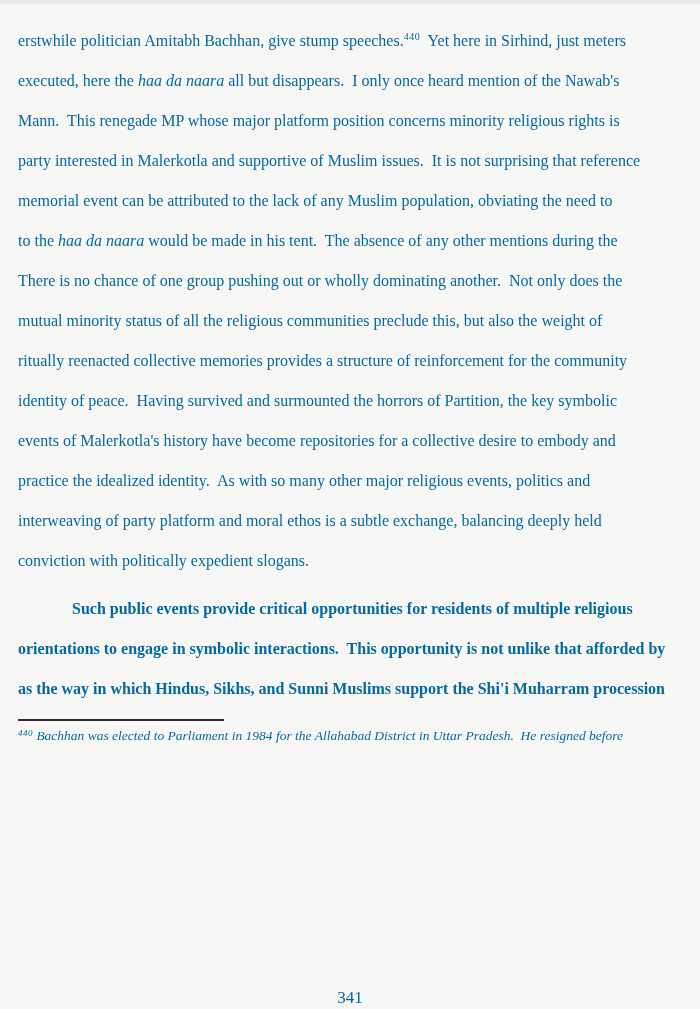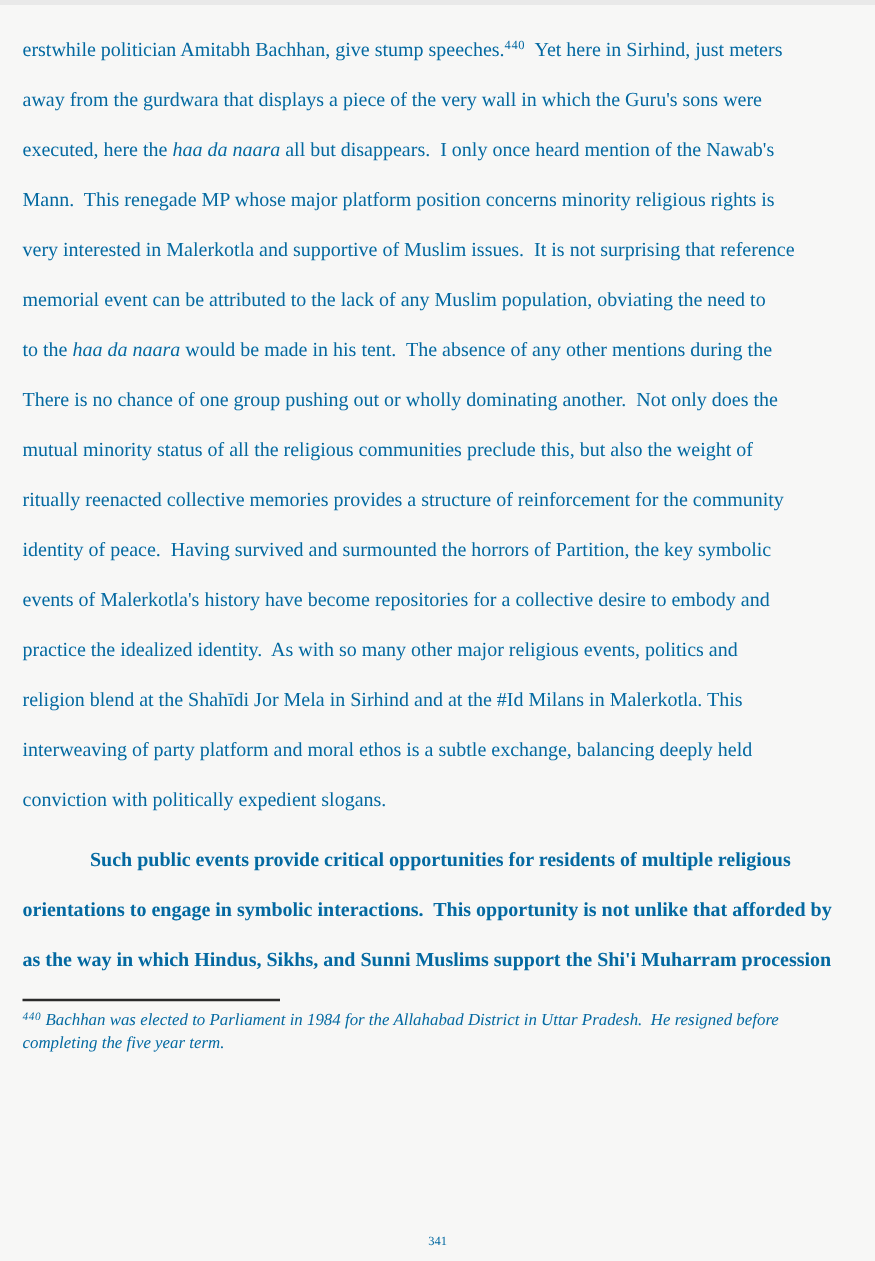--- a/index.html
+++ b/index.html
@@ -43,55 +43,52 @@
     line-height: 17.5px;
   }
   .fn-line { white-space: pre; font-style: italic; }
   .fn-text .sup { font-size: 9px; vertical-align: 4px; }
   .page-footer {
     position: absolute;
     top: 984px;
     left: 0;
     width: 100%;
     text-align: center;
-    font-size: 10px;
+    font-size: 17px;
   }
 </style>
 </head>
 <body>
 
 <div class="page">
   <div class="text-body">
       <div class="para">
         <div class="line"><span>erstwhile politician Amitabh Bachhan, give stump speeches.</span><span class="sup">440</span><span>  Yet here in Sirhind, just meters</span></div>
-        <div class="line"><span>away from the gurdwara that displays a piece of the very wall in which the Guru's sons were</span></div>
         <div class="line"><span>executed, here the </span><span class="it">haa da naara</span><span> all but disappears.  I only once heard mention of the Nawab's</span></div>
         <div class="line"><span>Mann.  This renegade MP whose major platform position concerns minority religious rights is</span></div>
-        <div class="line"><span>very interested in Malerkotla and supportive of Muslim issues.  It is not surprising that reference</span></div>
+        <div class="line"><span>party interested in Malerkotla and supportive of Muslim issues.  It is not surprising that reference</span></div>
         <div class="line"><span>memorial event can be attributed to the lack of any Muslim population, obviating the need to</span></div>
         <div class="line"><span>to the </span><span class="it">haa da naara</span><span> would be made in his tent.  The absence of any other mentions during the</span></div>
         <div class="line"><span>There is no chance of one group pushing out or wholly dominating another.  Not only does the</span></div>
         <div class="line"><span>mutual minority status of all the religious communities preclude this, but also the weight of</span></div>
         <div class="line"><span>ritually reenacted collective memories provides a structure of reinforcement for the community</span></div>
         <div class="line"><span>identity of peace.  Having survived and surmounted the horrors of Partition, the key symbolic</span></div>
         <div class="line"><span>events of Malerkotla's history have become repositories for a collective desire to embody and</span></div>
         <div class="line"><span>practice the idealized identity.  As with so many other major religious events, politics and</span></div>
-        <div class="line"><span>religion blend at the Shahīdi Jor Mela in Sirhind and at the #Id Milans in Malerkotla. This</span></div>
         <div class="line"><span>interweaving of party platform and moral ethos is a subtle exchange, balancing deeply held</span></div>
         <div class="line"><span>conviction with politically expedient slogans.</span></div>
       </div>
       <div class="para indent">
         <div class="line first"><span>Such public events provide critical opportunities for residents of multiple religious</span></div>
         <div class="line"><span>orientations to engage in symbolic interactions.  This opportunity is not unlike that afforded by</span></div>
         <div class="line"><span>as the way in which Hindus, Sikhs, and Sunni Muslims support the Shi'i Muharram procession</span></div>
       </div>
     </div>
   <div class="footnote">
     <div class="fn-rule"></div>
     <div class="fn-text">
         <div class="fn-line"><span class="sup">440</span><span> Bachhan was elected to Parliament in 1984 for the Allahabad District in Uttar Pradesh.  He resigned before</span></div>
-        <div class="fn-line"><span>completing the five year term.</span></div>
       </div>
   </div>
   <div class="page-footer">
     <span>341</span>
   </div>
 </div>
 
 </body></html>

